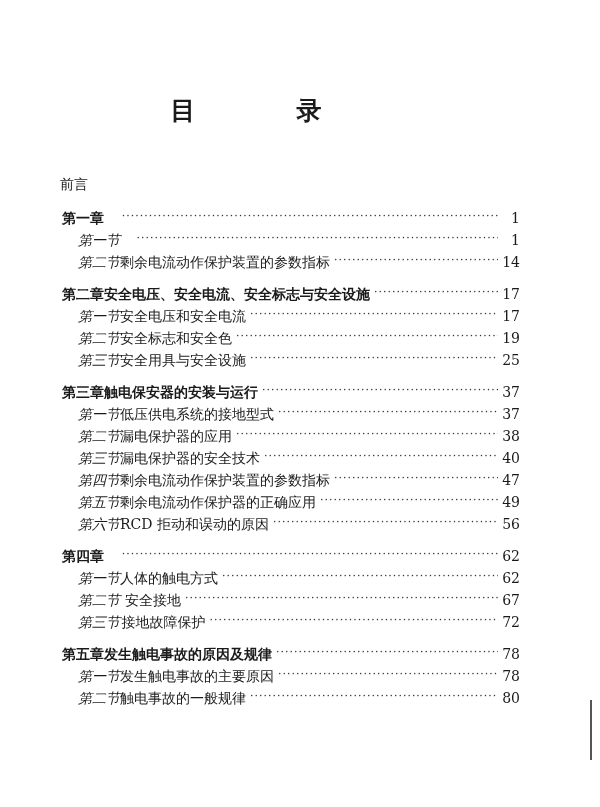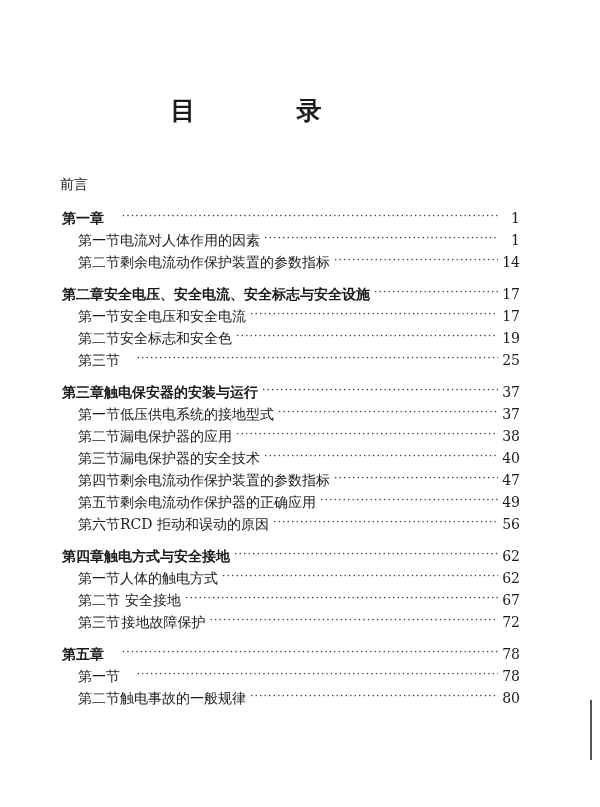--- a/index.html
+++ b/index.html
@@ -8,21 +8,21 @@
   .title { position:absolute; top:94px; left:0; width:492px; text-align:center;
            font-size:25px; font-weight:bold; letter-spacing:38px; padding-left:38px; box-sizing:border-box; }
   .preface { position:absolute; top:176px; left:60px; font-size:14px; font-family:Liberation Sans, sans-serif; }
   .toc { position:absolute; top:210px; left:62px; width:458px; }
   .chapter { margin-bottom:10px; }
   .row { display:flex; align-items:flex-start; height:22px; font-size:14px; white-space:nowrap; }
   .row.ch { font-family:"DejaVu Sans",sans-serif; font-weight:bold; font-size:14px; }
   .row.sec { padding-left:16px; }
   .label { display:inline-block; }
   .ch .label { width:64px; }
-  .sec .label { width:65px; }
+  .sec .label { width:65px;font-style:italic; }
   .name { flex:0 0 auto; }
   .dots { flex:1 1 auto; overflow:hidden; margin:0 4px; color:#333; font-weight:normal;
           font-family:"DejaVu Serif",serif; font-size:11px; letter-spacing:1px; }
   .dots::before { content:"································································································"; }
   .page { flex:0 0 auto; min-width:18px; text-align:right; font-weight:normal; font-family:"DejaVu Serif",serif; }
   .edge { position:absolute; right:8px; top:700px; width:2px; height:60px; background:#555; }
 </style>
 </head>
 <body>
 
@@ -32,21 +32,20 @@
 <div class="toc">
 
   <div class="chapter">
     <div class="row ch">
       <span class="label">第一章</span>
       <span class="dots"></span>
       <span class="page">1</span>
     </div>
     <div class="row sec">
       <span class="label">第一节</span>
-      <span class="name">电流对人体作用的因素</span>
       <span class="dots"></span>
       <span class="page">1</span>
     </div>
     <div class="row sec">
       <span class="label">第二节</span>
       <span class="name">剩余电流动作保护装置的参数指标</span>
       <span class="dots"></span>
       <span class="page">14</span>
     </div>
   </div>
@@ -65,20 +64,21 @@
       <span class="page">17</span>
     </div>
     <div class="row sec">
       <span class="label">第二节</span>
       <span class="name">安全标志和安全色</span>
       <span class="dots"></span>
       <span class="page">19</span>
     </div>
     <div class="row sec">
       <span class="label">第三节</span>
+      <span class="name">安全用具与安全设施</span>
       <span class="dots"></span>
       <span class="page">25</span>
     </div>
   </div>
 
   <div class="chapter">
     <div class="row ch">
       <span class="label">第三章</span>
       <span class="name">触电保安器的安装与运行</span>
       <span class="dots"></span>
@@ -118,21 +118,20 @@
       <span class="label">第六节</span>
       <span class="name">RCD 拒动和误动的原因</span>
       <span class="dots"></span>
       <span class="page">56</span>
     </div>
   </div>
 
   <div class="chapter">
     <div class="row ch">
       <span class="label">第四章</span>
-      <span class="name">触电方式与安全接地</span>
       <span class="dots"></span>
       <span class="page">62</span>
     </div>
     <div class="row sec">
       <span class="label">第一节</span>
       <span class="name">人体的触电方式</span>
       <span class="dots"></span>
       <span class="page">62</span>
     </div>
     <div class="row sec">
@@ -145,25 +144,27 @@
       <span class="label">第三节</span>
       <span class="name">接地故障保护</span>
       <span class="dots"></span>
       <span class="page">72</span>
     </div>
   </div>
 
   <div class="chapter">
     <div class="row ch">
       <span class="label">第五章</span>
+      <span class="name">发生触电事故的原因及规律</span>
       <span class="dots"></span>
       <span class="page">78</span>
     </div>
     <div class="row sec">
       <span class="label">第一节</span>
+      <span class="name">发生触电事故的主要原因</span>
       <span class="dots"></span>
       <span class="page">78</span>
     </div>
     <div class="row sec">
       <span class="label">第二节</span>
       <span class="name">触电事故的一般规律</span>
       <span class="dots"></span>
       <span class="page">80</span>
     </div>
   </div>

